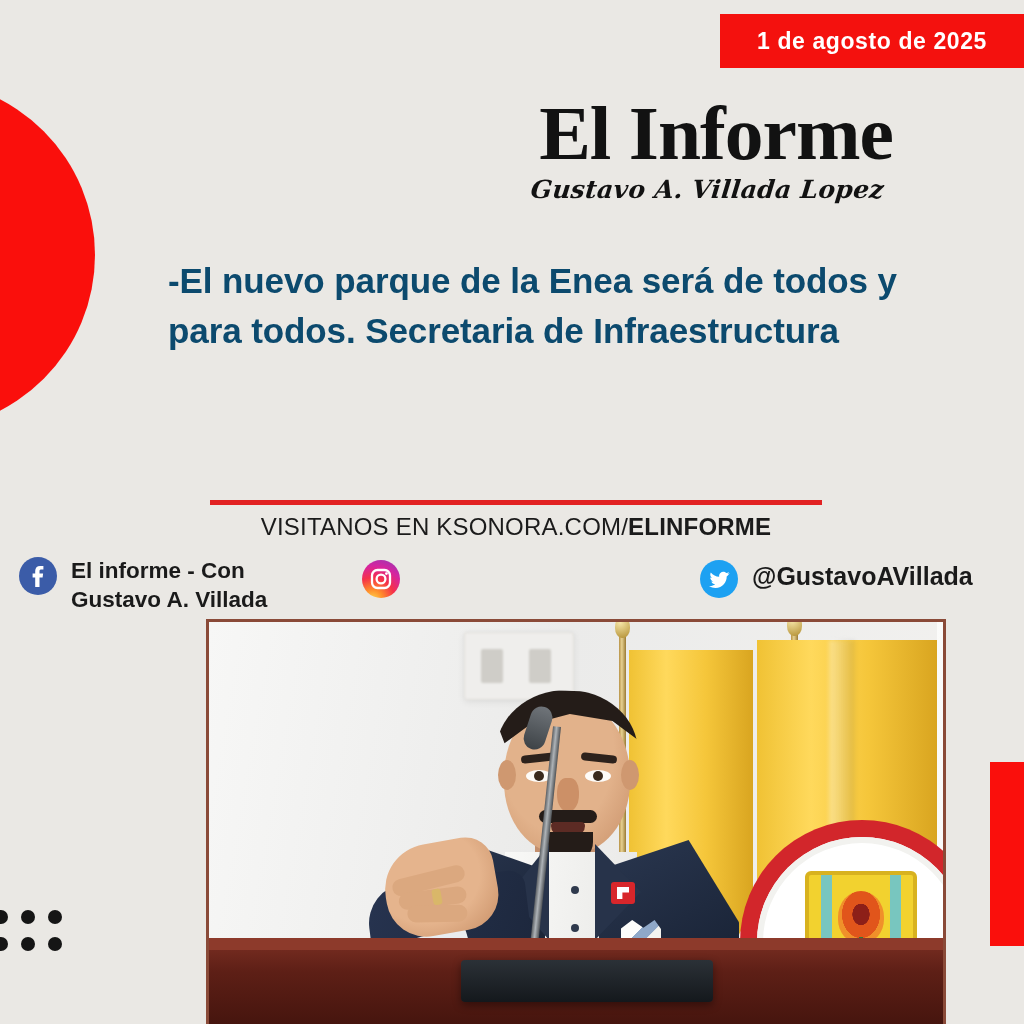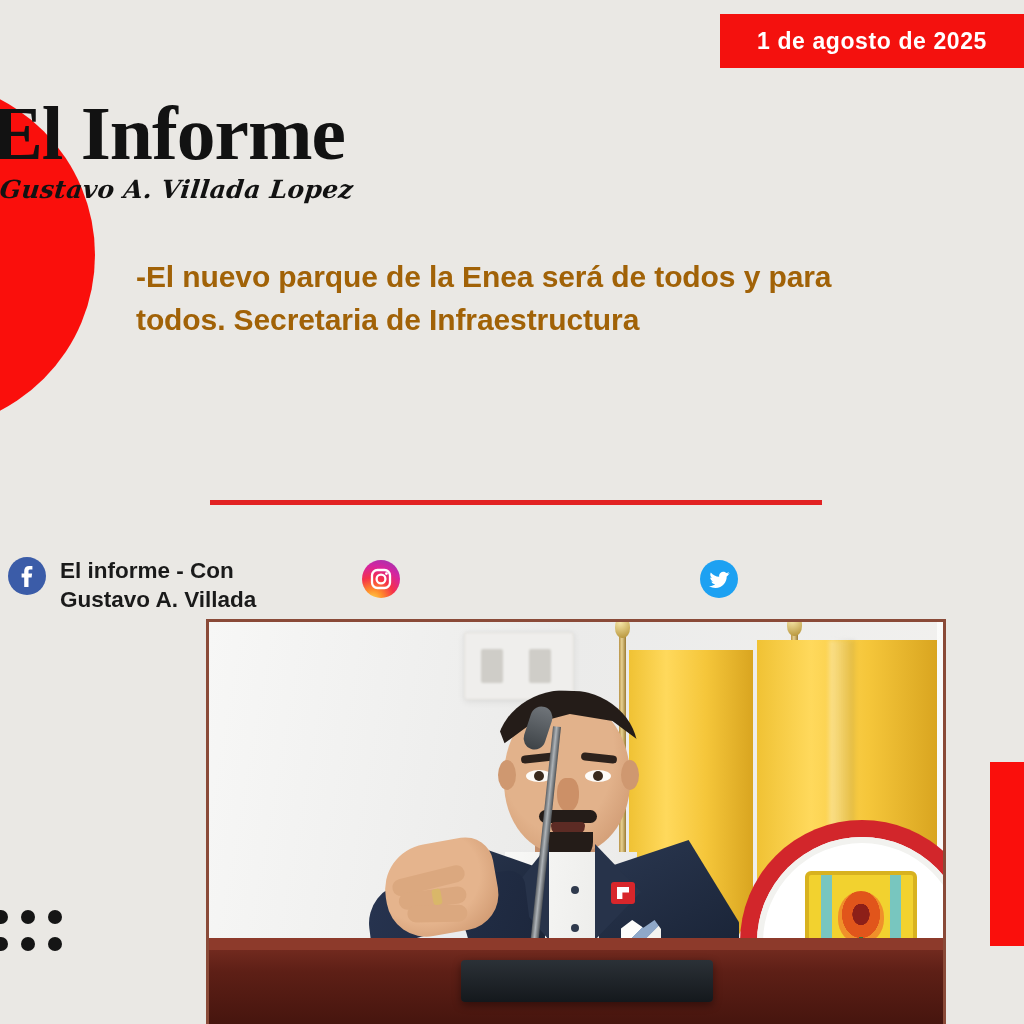--- a/index.html
+++ b/index.html
@@ -50,21 +50,21 @@
     display: flex; align-items: center; justify-content: center;
     font-size: 23px; font-weight: bold;
     letter-spacing: 0.6px;
   }
 
   
   .masthead {
     position: absolute;
     left: 0; top: 97px;
     width: 884px;
-    text-align: left;
+    text-align: right;
   }
   .masthead-title {
     font-family: "Liberation Serif", serif;
     font-weight: bold;
     font-size: 76px;
     line-height: 0.95;
     color: #121212;
     letter-spacing: -1px;
     transform: scaleX(1.02);
   }
@@ -79,25 +79,26 @@
     transform: skewX(-6deg);
   }
 
   
   .headlines {
     position: absolute;
     left: 136px; top: 256px;
     width: 790px;
   }
   .headline {
-    font-size: 30px;
+    font-size: 35px;
     font-weight: bold;
-    color: #a16207;
+    color: #0c4a6e;
     line-height: 1.43;
     letter-spacing: -0.1px;
+    margin-left: 32px;
   }
   .headline.second { margin-top: 46px; }
 
   
   .visit-wrap {
     position: absolute;
     left: 210px; top: 500px;
     width: 612px;
   }
   .visit-rule {
@@ -118,21 +119,21 @@
     position: absolute;
     left: 0; top: 552px;
     width: 1024px; height: 60px;
   }
   .social {
     position: absolute;
     display: flex;
     align-items: flex-start;
     gap: 14px;
   }
-  .social.facebook  { left: 8px;  top: 5px; justify-content: space-between; }
+  .social.facebook  { left: 19px;  top: 5px; justify-content: space-between; }
   .social.instagram { left: 362px; top: 8px; }
   .social.twitter   { left: 700px; top: 8px; }
 
   .social-label {
     font-size: 22.5px;
     font-weight: bold;
     color: #1a1a1a;
     line-height: 1.28;
     white-space: pre-line;
   }
@@ -411,20 +412,23 @@
   <div class="masthead-title">El Informe</div>
   <div class="masthead-sub">Gustavo A. Villada Lopez</div>
 </div>
 
 <div class="headlines">
   <div class="headline first">-El nuevo parque de la Enea será de todos y para todos. Secretaria de Infraestructura</div>
 </div>
 
 <div class="visit-wrap">
   <div class="visit-rule"></div>
+  <div class="visit-text">
+    <span>VISITANOS EN KSONORA.COM/</span><b>ELINFORME</b>
+  </div>
 </div>
 
 <div class="social-row">
 
   <div class="social facebook">
     <span class="ic fb">
       <svg viewBox="0 0 38 38" aria-hidden="true">
         <path fill="#ffffff" d="M21.8 12.6h2.6V8.9h-3.3c-3.1 0-4.9 1.9-4.9 5v2.6h-2.6v3.9h2.6V30h4.3V20.4h3.1l.5-3.9h-3.6v-2.1c0-1.1.4-1.8 1.3-1.8z"></path>
       </svg>
     </span>
@@ -441,20 +445,21 @@
       </svg>
     </span>
   </div>
 
   <div class="social twitter">
     <span class="ic tw">
       <svg viewBox="0 0 38 38" aria-hidden="true">
         <path fill="#ffffff" d="M30 13.3c-.8.4-1.7.6-2.6.8.8-.5 1.3-1.2 1.6-2.1-.8.5-1.7.9-2.7 1.1-1.6-1.7-4.2-1.8-5.9-.2-1.1 1-1.5 2.5-1.2 3.9-3.3-.2-6.3-1.8-8.4-4.4-1.1 1.9-.5 4.3 1.3 5.5-.7 0-1.3-.2-1.9-.5 0 1.9 1.4 3.6 3.3 4-.7.2-1.4.2-2.1.1.5 1.7 2.1 2.8 3.8 2.8-1.5 1.2-3.3 1.8-5.2 1.8-.3 0-.7 0-1-.1 1.9 1.3 4.2 1.9 6.5 1.9 7.1 0 11.4-6 11.2-11.4.8-.6 1.5-1.3 2.1-2.2z"></path>
       </svg>
     </span>
+    <span class="social-label">@GustavoAVillada</span>
   </div>
 </div>
 
 <div class="photo-frame">
   <div class="photo">
 
     <div class="wall"></div>
     <div class="wall-plate">
       <i></i>
         <i></i>

